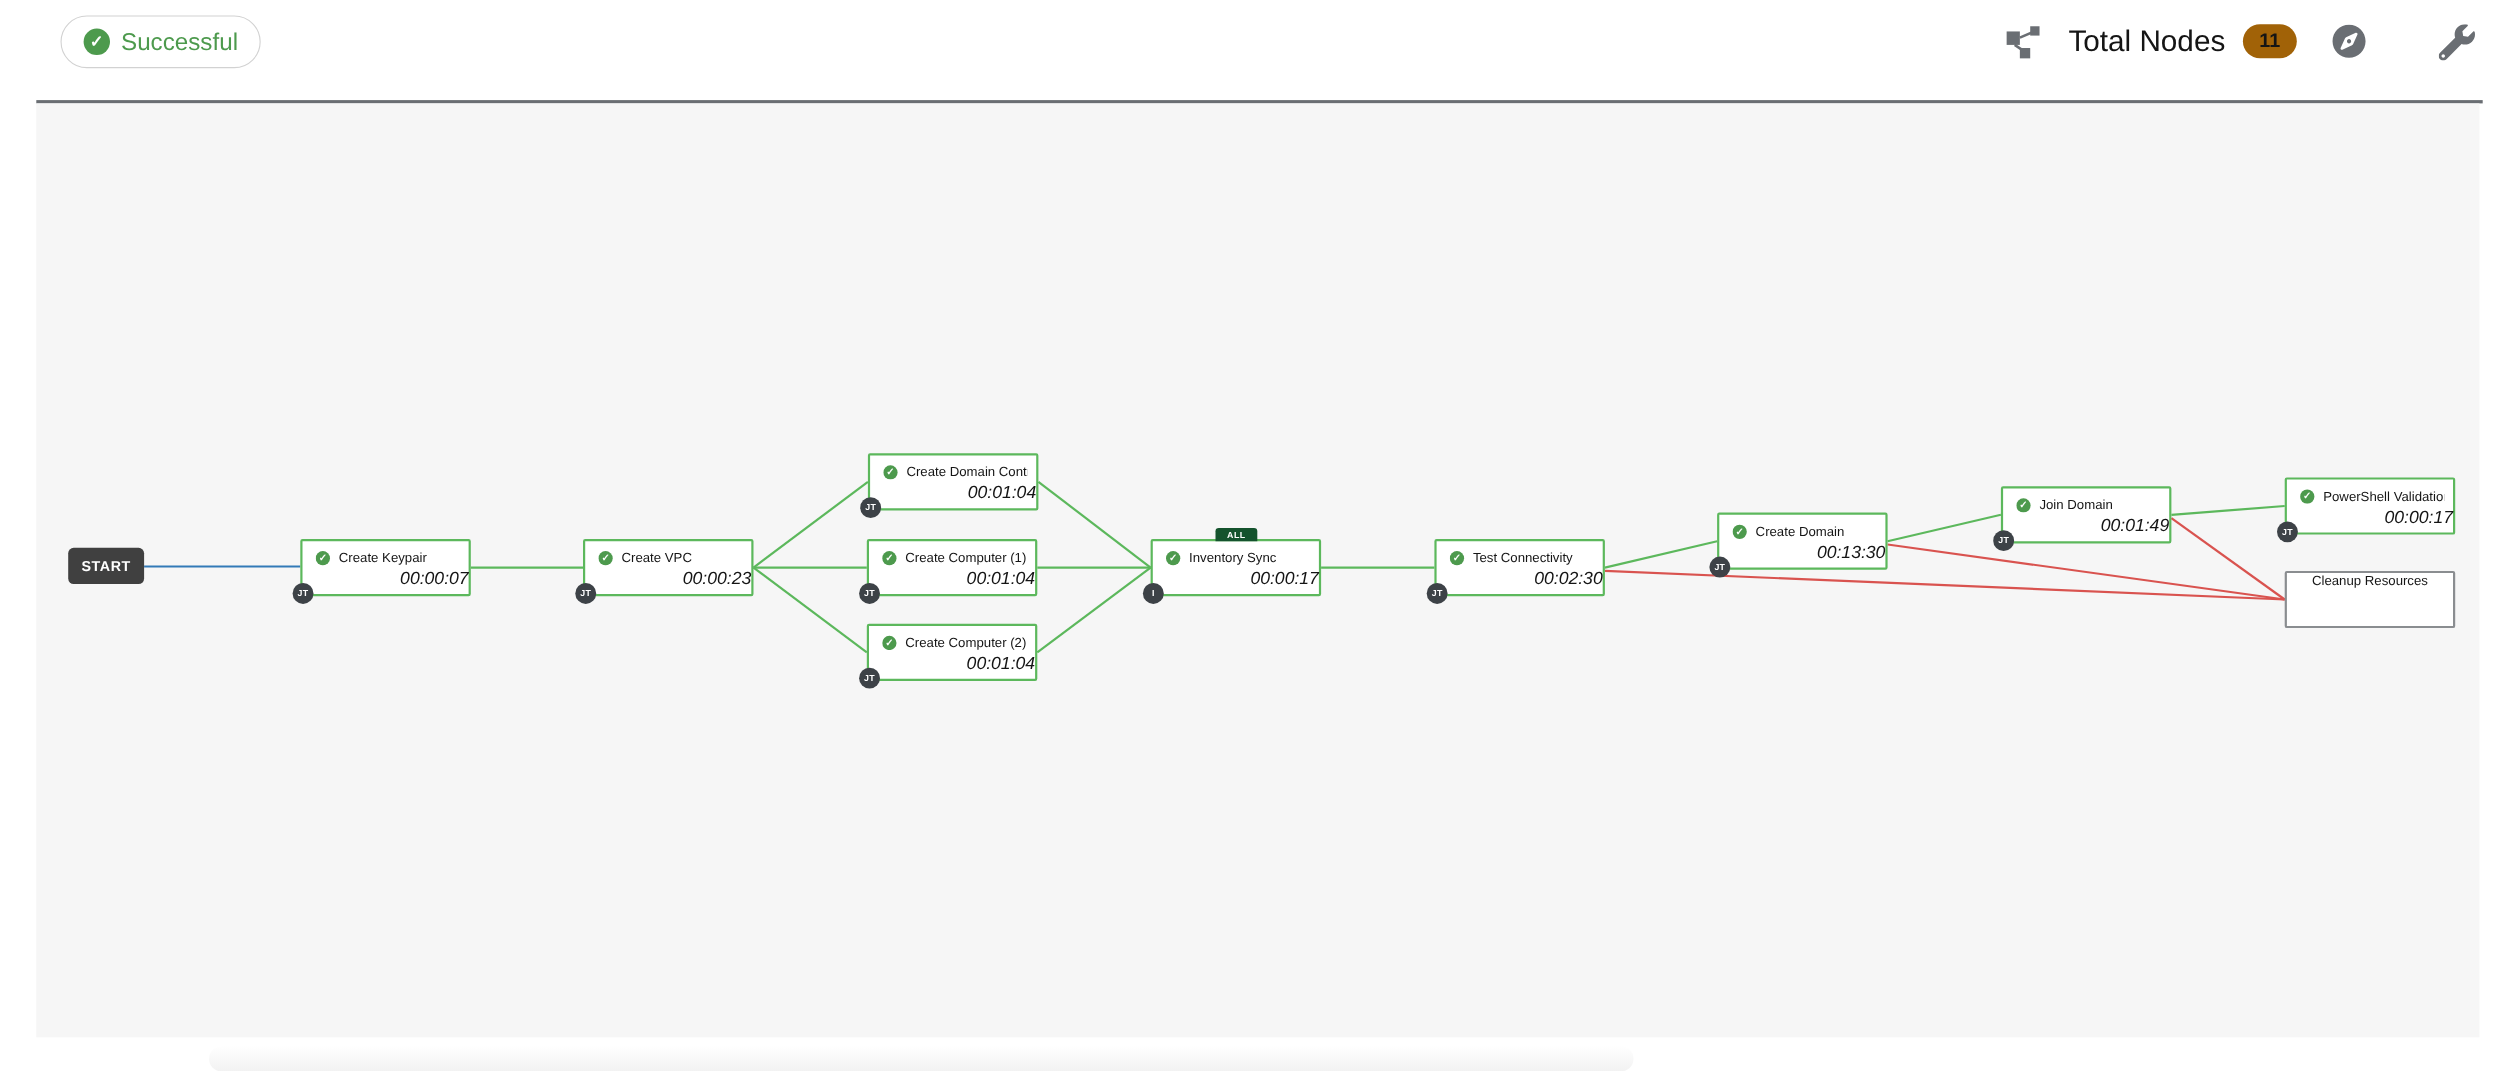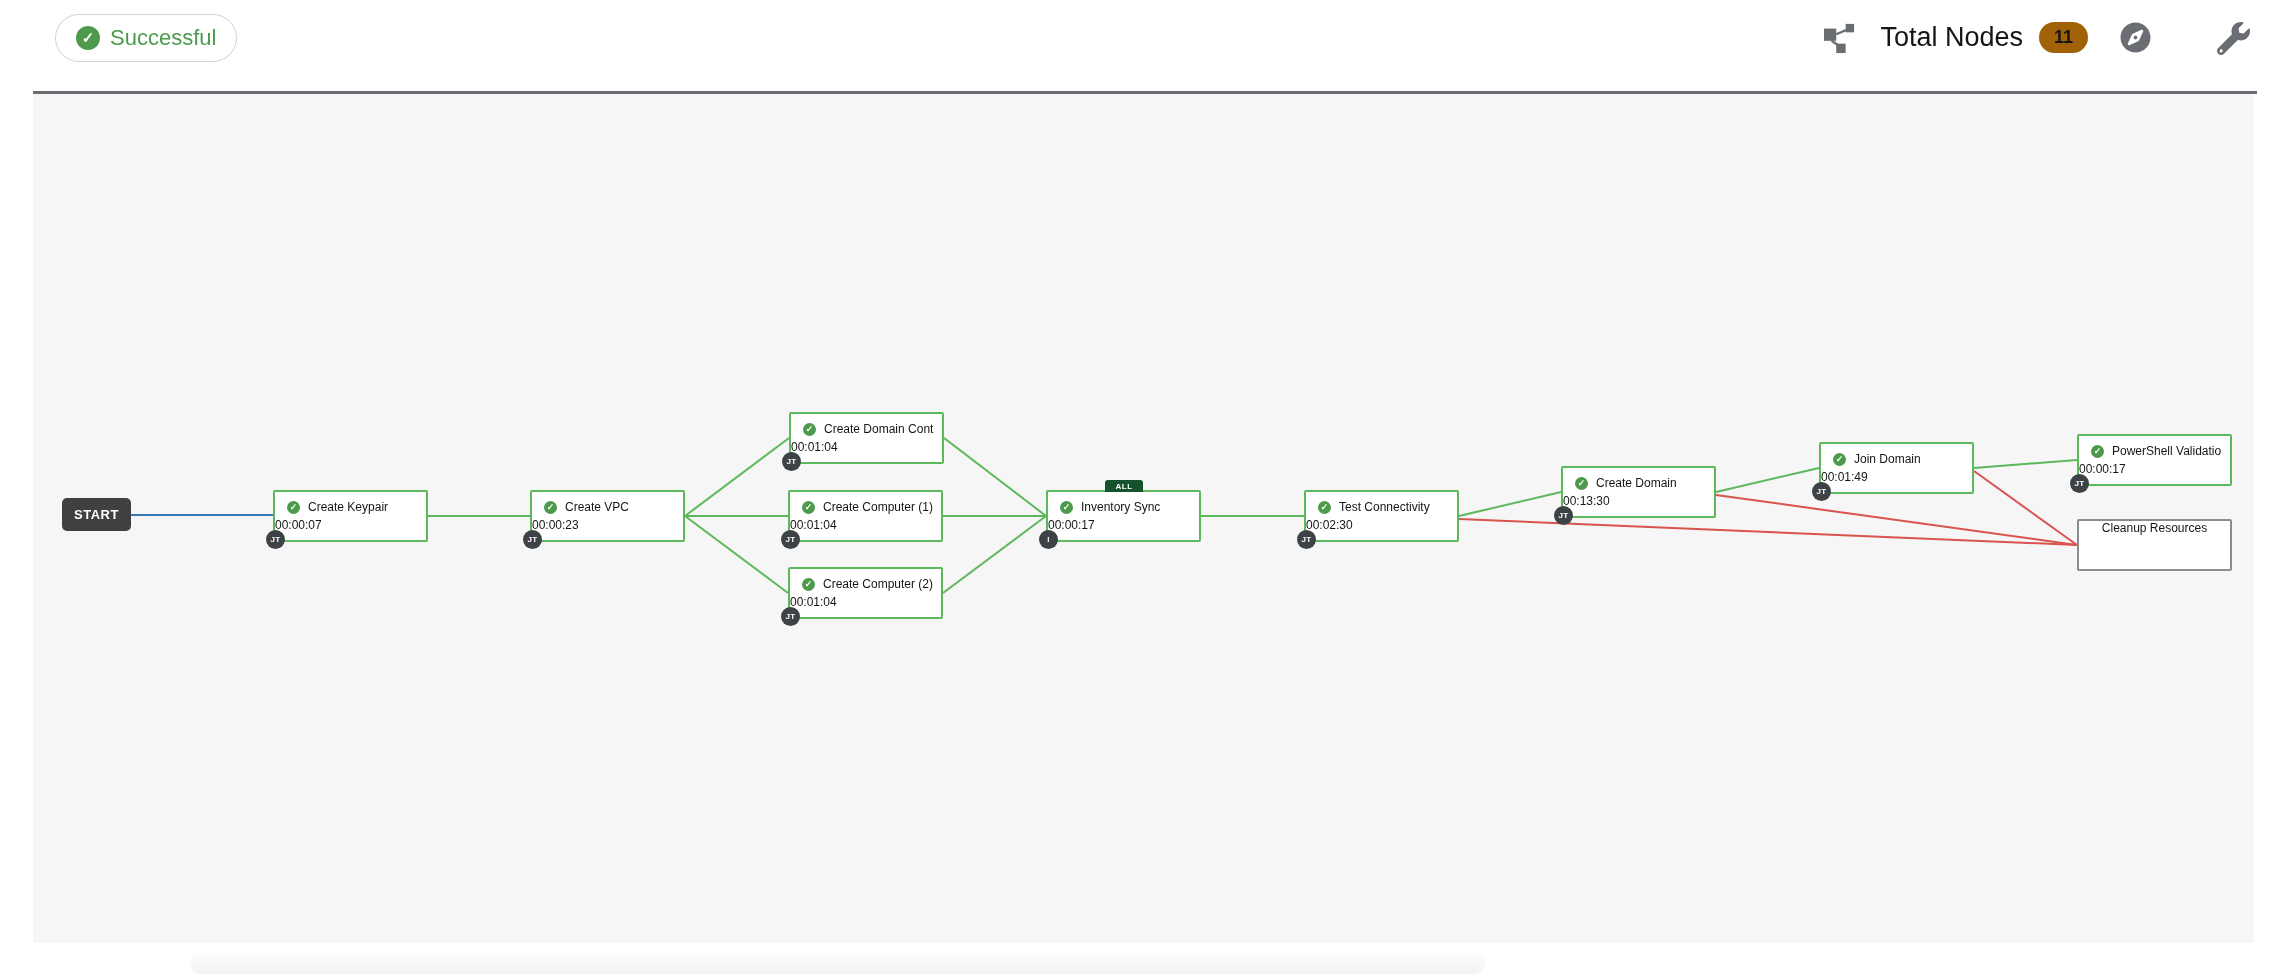--- a/index.html
+++ b/index.html
@@ -42,21 +42,21 @@
 
   .start-node { position:absolute; left:29px; top:404px; width:69px; height:33px;
                 background:#404040; border-radius:5px; color:#fff; font-size:13px;
                 font-weight:700; letter-spacing:.5px; display:flex;
                 align-items:center; justify-content:center; cursor:pointer; }
 
   .node { position:absolute; width:155px; height:52px; background:#fff;
           border:2px solid #5cb85c; border-radius:2px; cursor:pointer; }
   .node .trow { display:flex; align-items:center; gap:8px; margin:8px 8px 0 12px;
                 font-size:12px; white-space:nowrap; overflow:hidden; }
-  .node .elapsed { text-align:left; font-size:12px; margin-top:4px; }
+  .node .elapsed { text-align:right; font-size:16px; margin-top:4px;font-style:italic; }
   .node.pending { border-color:#8a8d90; display:flex; align-items:flex-start;
                   justify-content:center; font-size:12px; }
   .type-badge { position:absolute; left:-9px; bottom:-9px; width:19px; height:19px;
                 border-radius:50%; background:#3d4247; color:#fff; font-size:8px;
                 font-weight:700; display:flex; align-items:center;
                 justify-content:center; letter-spacing:.3px; }
   .all-tab { position:absolute; left:57px; top:-12px; width:38px; height:12px;
              background:#14532d; color:#fff; font-size:8px; font-weight:700;
              display:flex; align-items:center; justify-content:center;
              border-radius:3px 3px 0 0; letter-spacing:.5px; }

